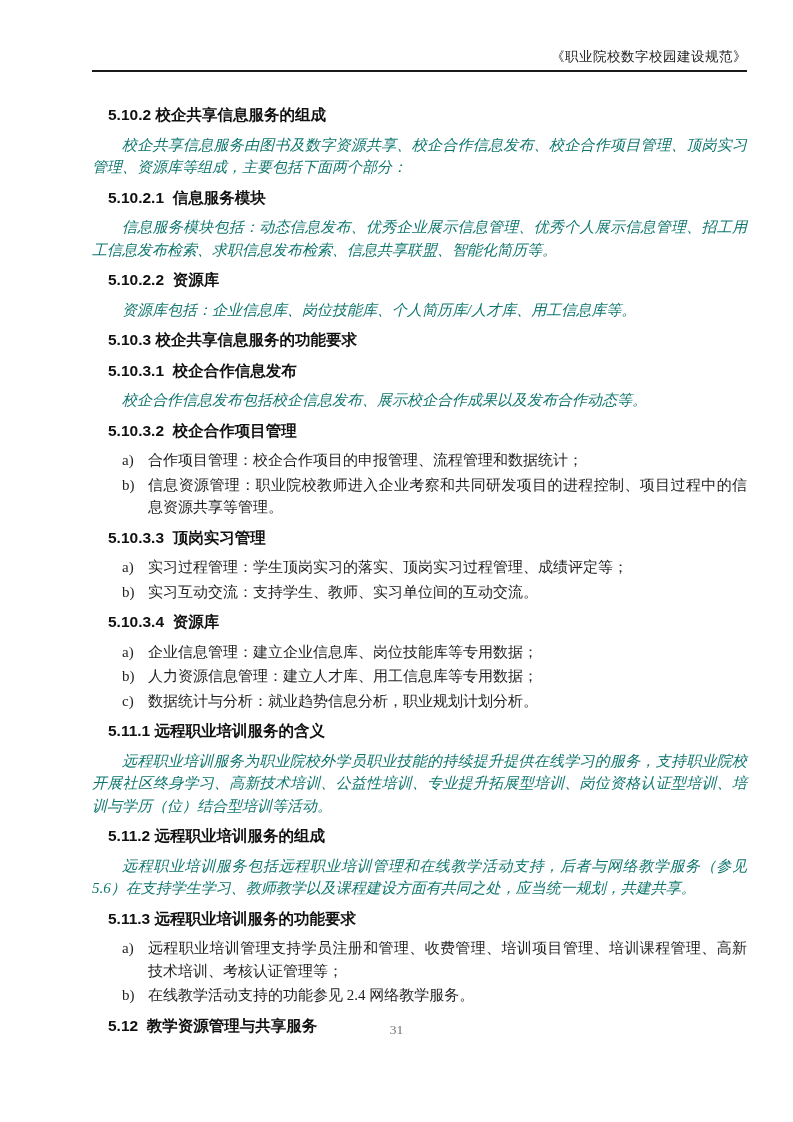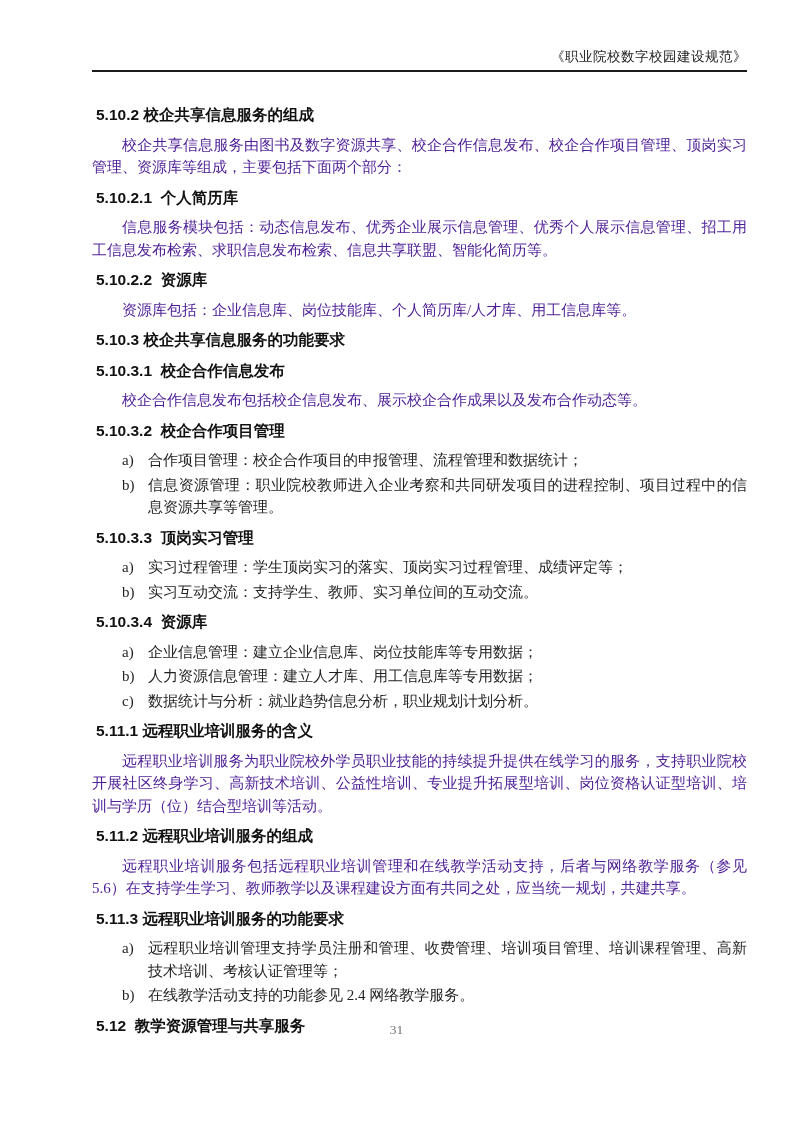--- a/index.html
+++ b/index.html
@@ -38,28 +38,29 @@
     left: 92px;
     right: 46px;
     font-size: 15px;
     line-height: 22.5px;
   }
   .heading {
     font-family: "Liberation Sans", "DejaVu Sans", sans-serif;
     font-weight: bold;
     font-size: 15.5px;
     color: #111;
-    margin: 8px 0 7px 4px;
+    margin: 8px 0 7px 16px;
     white-space: pre-wrap;
   }
   .para {
     margin: 0 0 6px 0;
     text-indent: 2em;
     text-align: justify;
-    color: #4c1d95;
+    color: #0f766e;
+    font-style: italic;
   }
   .li {
     display: flex;
     padding-left: 30px;
     margin: 0 0 2px 0;
     color: #1f1f1f;
   }
   .li-label {
     flex: 0 0 26px;
     width: 26px;
@@ -85,21 +86,21 @@
 
   <div class="page-header">
     <div class="header-title">《职业院校数字校园建设规范》</div>
     <div class="header-rule"></div>
   </div>
 
   <div class="content">
     <div class="heading">5.10.2 校企共享信息服务的组成</div>
     <p class="para">校企共享信息服务由图书及数字资源共享、校企合作信息发布、校企合作项目管理、顶岗实习管理、资源库等组成，主要包括下面两个部分：</p>
 
-    <div class="heading">5.10.2.1  个人简历库</div>
+    <div class="heading">5.10.2.1  信息服务模块</div>
     <p class="para">信息服务模块包括：动态信息发布、优秀企业展示信息管理、优秀个人展示信息管理、招工用工信息发布检索、求职信息发布检索、信息共享联盟、智能化简历等。</p>
 
     <div class="heading">5.10.2.2  资源库</div>
     <p class="para">资源库包括：企业信息库、岗位技能库、个人简历库/人才库、用工信息库等。</p>
 
     <div class="heading">5.10.3 校企共享信息服务的功能要求</div>
 
     <div class="heading">5.10.3.1  校企合作信息发布</div>
     <p class="para">校企合作信息发布包括校企信息发布、展示校企合作成果以及发布合作动态等。</p>
 

